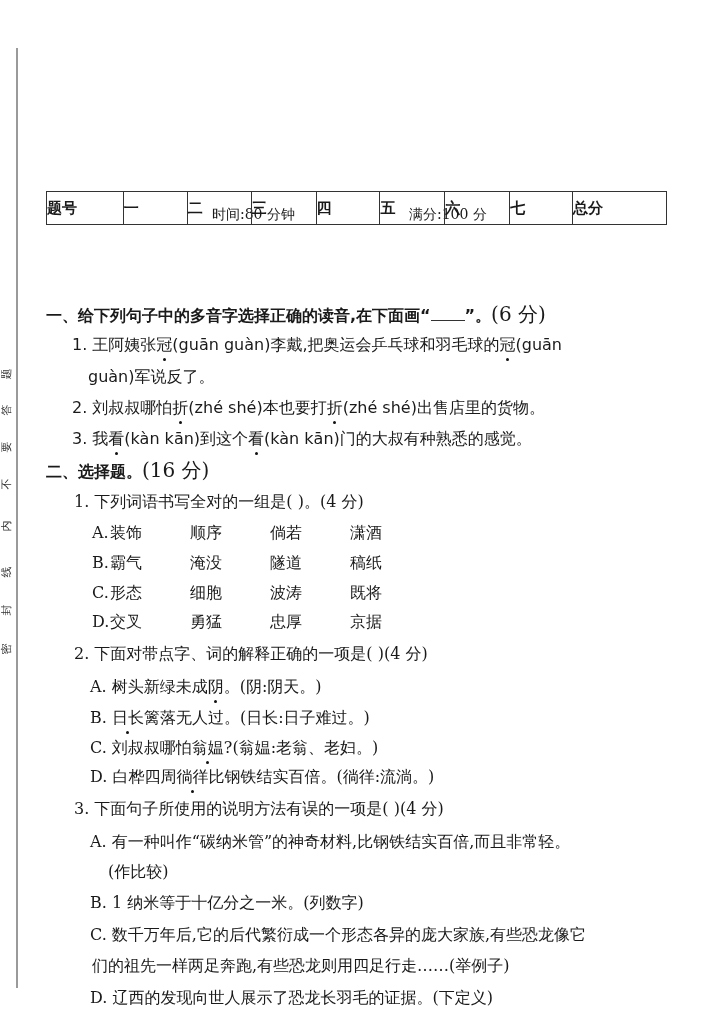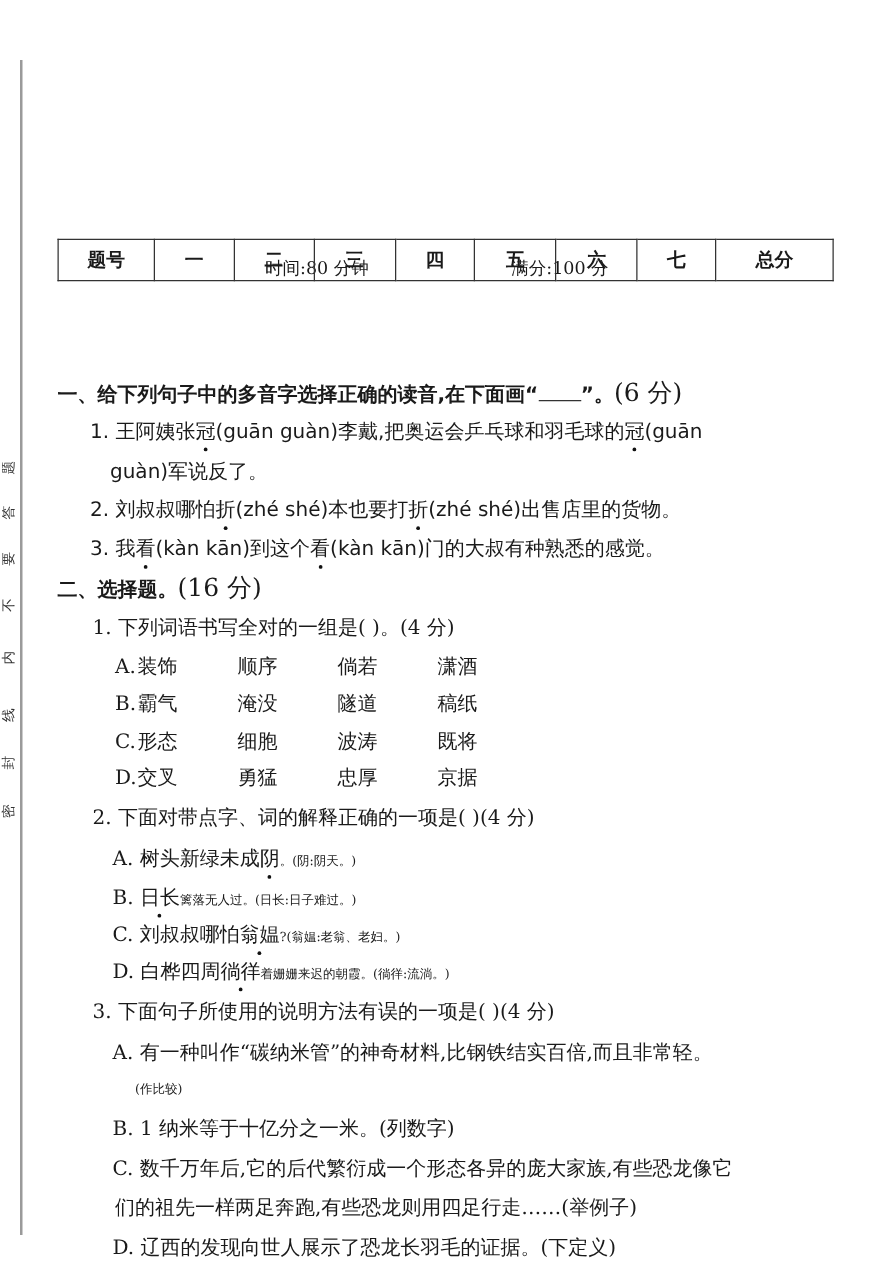--- a/index.html
+++ b/index.html
@@ -4,31 +4,31 @@
 <style>
   html, body { margin: 0; padding: 0; }
   body {
     width: 703px; height: 1024px; background: #ffffff; position: relative; overflow: hidden;
     font-family: "DejaVu Serif", "Liberation Serif", serif; color: #1a1a1a;
   }
   .margin-line { position: absolute; left: 16px; top: 48px; width: 2px; height: 940px; background: #9a9a9a; }
   .side-label { position: absolute; left: 1px; width: 12px; font-size: 11px; line-height: 12px; color: #333; text-align: center; transform: rotate(-90deg); }
   .meta { position: absolute; top: 158px; font-size: 14px; margin-top: 48px; }
   table.score { position: absolute; left: 46px; top: 191px; width: 621px; border-collapse: collapse; }
-  table.score td { border: 1.5px solid #333; height: 32px; text-align: center; font-family: "DejaVu Sans", sans-serif; font-weight: bold; font-size: 15px; padding: 0; }
+  table.score td { border: 1.5px solid #333; height: 32px; font-family: "DejaVu Sans", sans-serif; font-weight: bold; font-size: 15px; padding: 0; }
   .line { position: absolute; white-space: nowrap; font-size: 16px; line-height: 20px; }
   .h { font-family: "DejaVu Sans", sans-serif; font-weight: bold; font-size: 16px; }
   .sans { font-family: "DejaVu Sans", sans-serif; font-size: 16px; }
   .score-note { font-weight: normal; font-family: "DejaVu Serif", serif; font-size: 20px; }
   .dot { position: relative; display: inline-block; }
   .dot::after { content: ""; position: absolute; left: 50%; bottom: -6px; width: 3px; height: 3px; margin-left: -1.5px; border-radius: 50%; background: #111; }
   .blank { display: inline-block; width: 34px; border-bottom: 1px solid #333; height: 14px; }
   .opt-row span.w { display: inline-block; width: 80px; }
   .opt-row span.lbl { display: inline-block; width: 18px; }
-  .sm { font-size: 10px; }
+  .sm { font-size: 16px; }
 </style>
 </head>
 <body>
 
 <div class="margin-line"></div>
 <div class="side-label" style="top:368px">题</div>
 <div class="side-label" style="top:404px">答</div>
 <div class="side-label" style="top:441px">要</div>
 <div class="side-label" style="top:478px">不</div>
 <div class="side-label" style="top:520px">内</div>
@@ -102,21 +102,21 @@
 <div class="line" style="left:90px;top:677px">
   <span>A. 树头新绿未成</span><span class="dot">阴</span><span class="sm">。(阴:阴天。)</span>
 </div>
 <div class="line" style="left:90px;top:708px">
   <span>B. </span><span class="dot">日长</span><span class="sm">篱落无人过。(日长:日子难过。)</span>
 </div>
 <div class="line" style="left:90px;top:738px">
   <span>C. 刘叔叔哪怕</span><span class="dot">翁媪</span><span class="sm">?(翁媪:老翁、老妇。)</span>
 </div>
 <div class="line" style="left:90px;top:767px">
-  <span>D. 白桦四周</span><span class="dot">徜徉</span><span class="sm">着姗姗来迟的朝霞。(徜徉:流淌。)</span>
+  <span>D. 白桦四周</span><span class="dot">徜徉</span><span class="sm">比钢铁结实百倍。(徜徉:流淌。)</span>
 </div>
 
 <div class="line" style="left:74px;top:799px">3. 下面句子所使用的说明方法有误的一项是(      )(4 分)</div>
 <div class="line" style="left:90px;top:832px">A. 有一种叫作“碳纳米管”的神奇材料,比钢铁结实百倍,而且非常轻。</div>
 <div class="line sm" style="left:108px;top:862px">(作比较)</div>
 <div class="line" style="left:90px;top:893px">B. 1 纳米等于十亿分之一米。(列数字)</div>
 <div class="line" style="left:90px;top:925px">C. 数千万年后,它的后代繁衍成一个形态各异的庞大家族,有些恐龙像它</div>
 <div class="line" style="left:92px;top:956px">们的祖先一样两足奔跑,有些恐龙则用四足行走……(举例子)</div>
 <div class="line" style="left:90px;top:988px">D. 辽西的发现向世人展示了恐龙长羽毛的证据。(下定义)</div>
 

